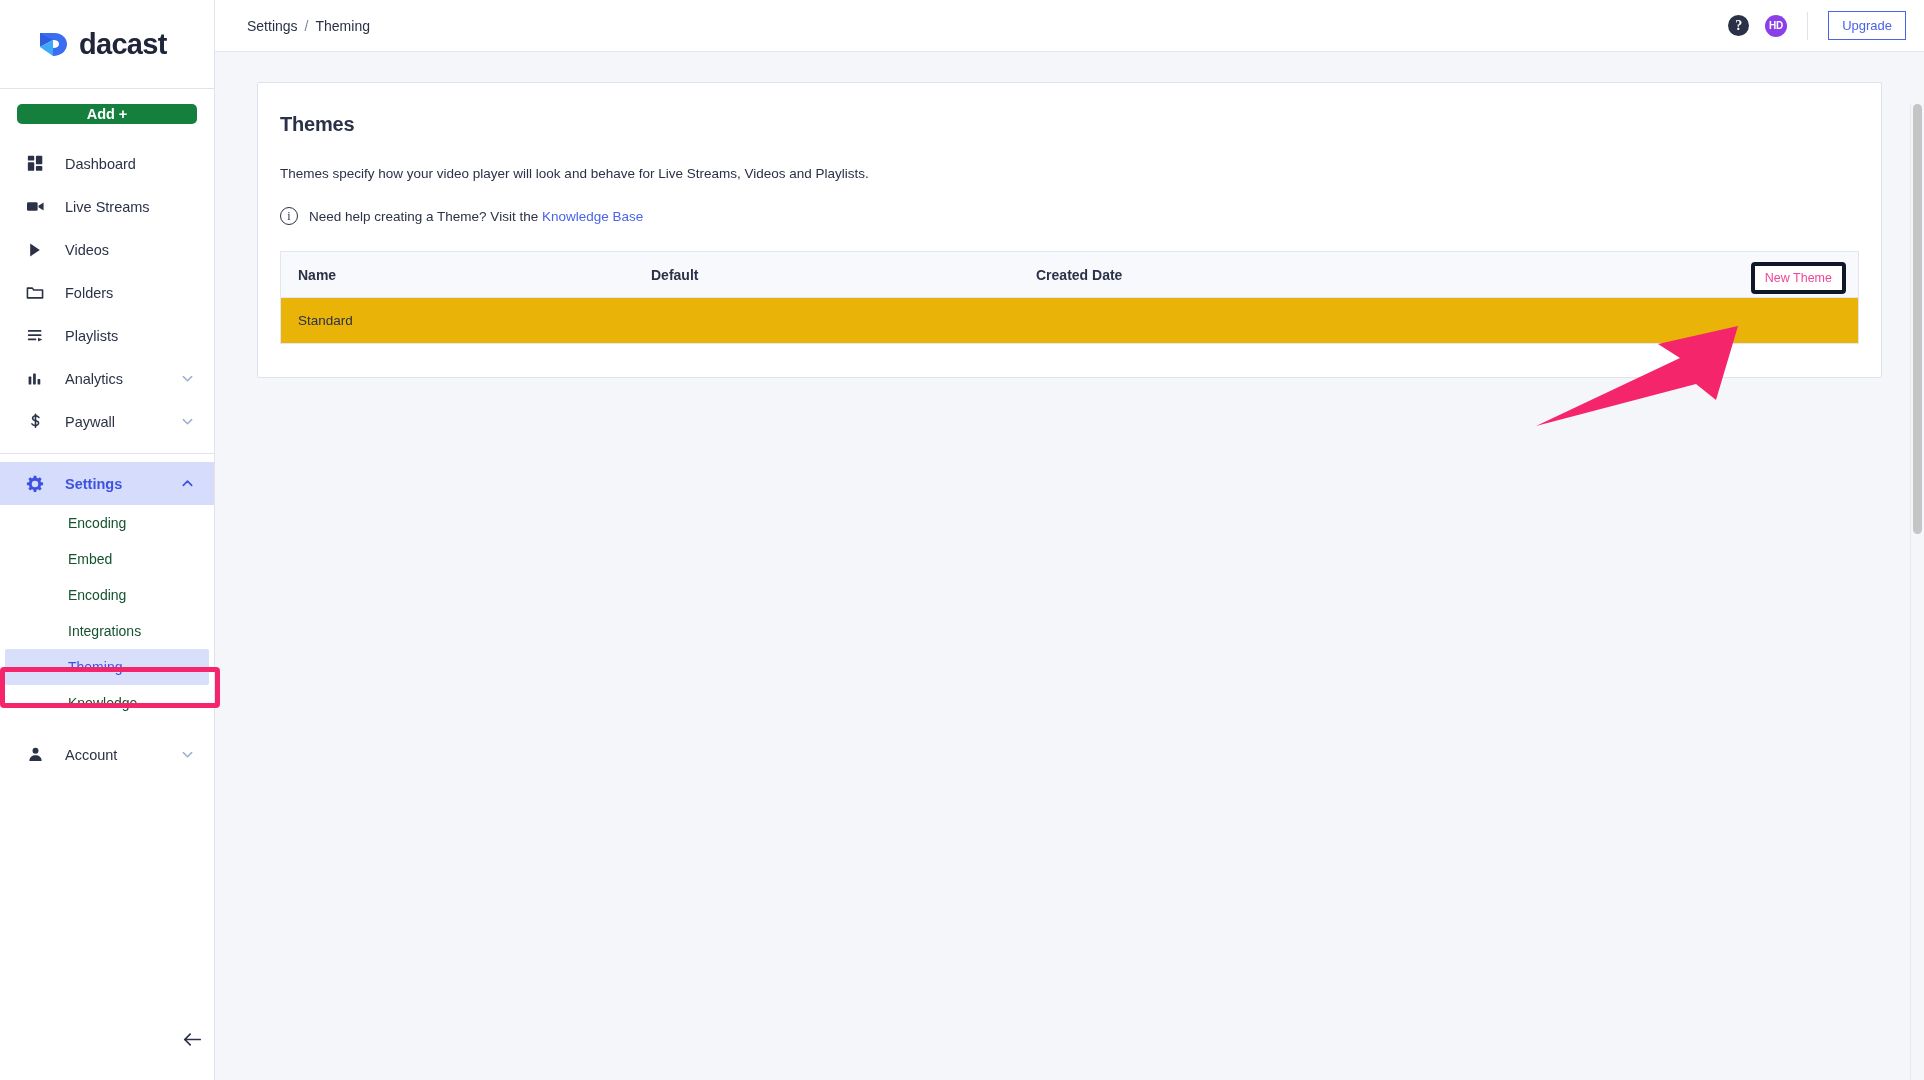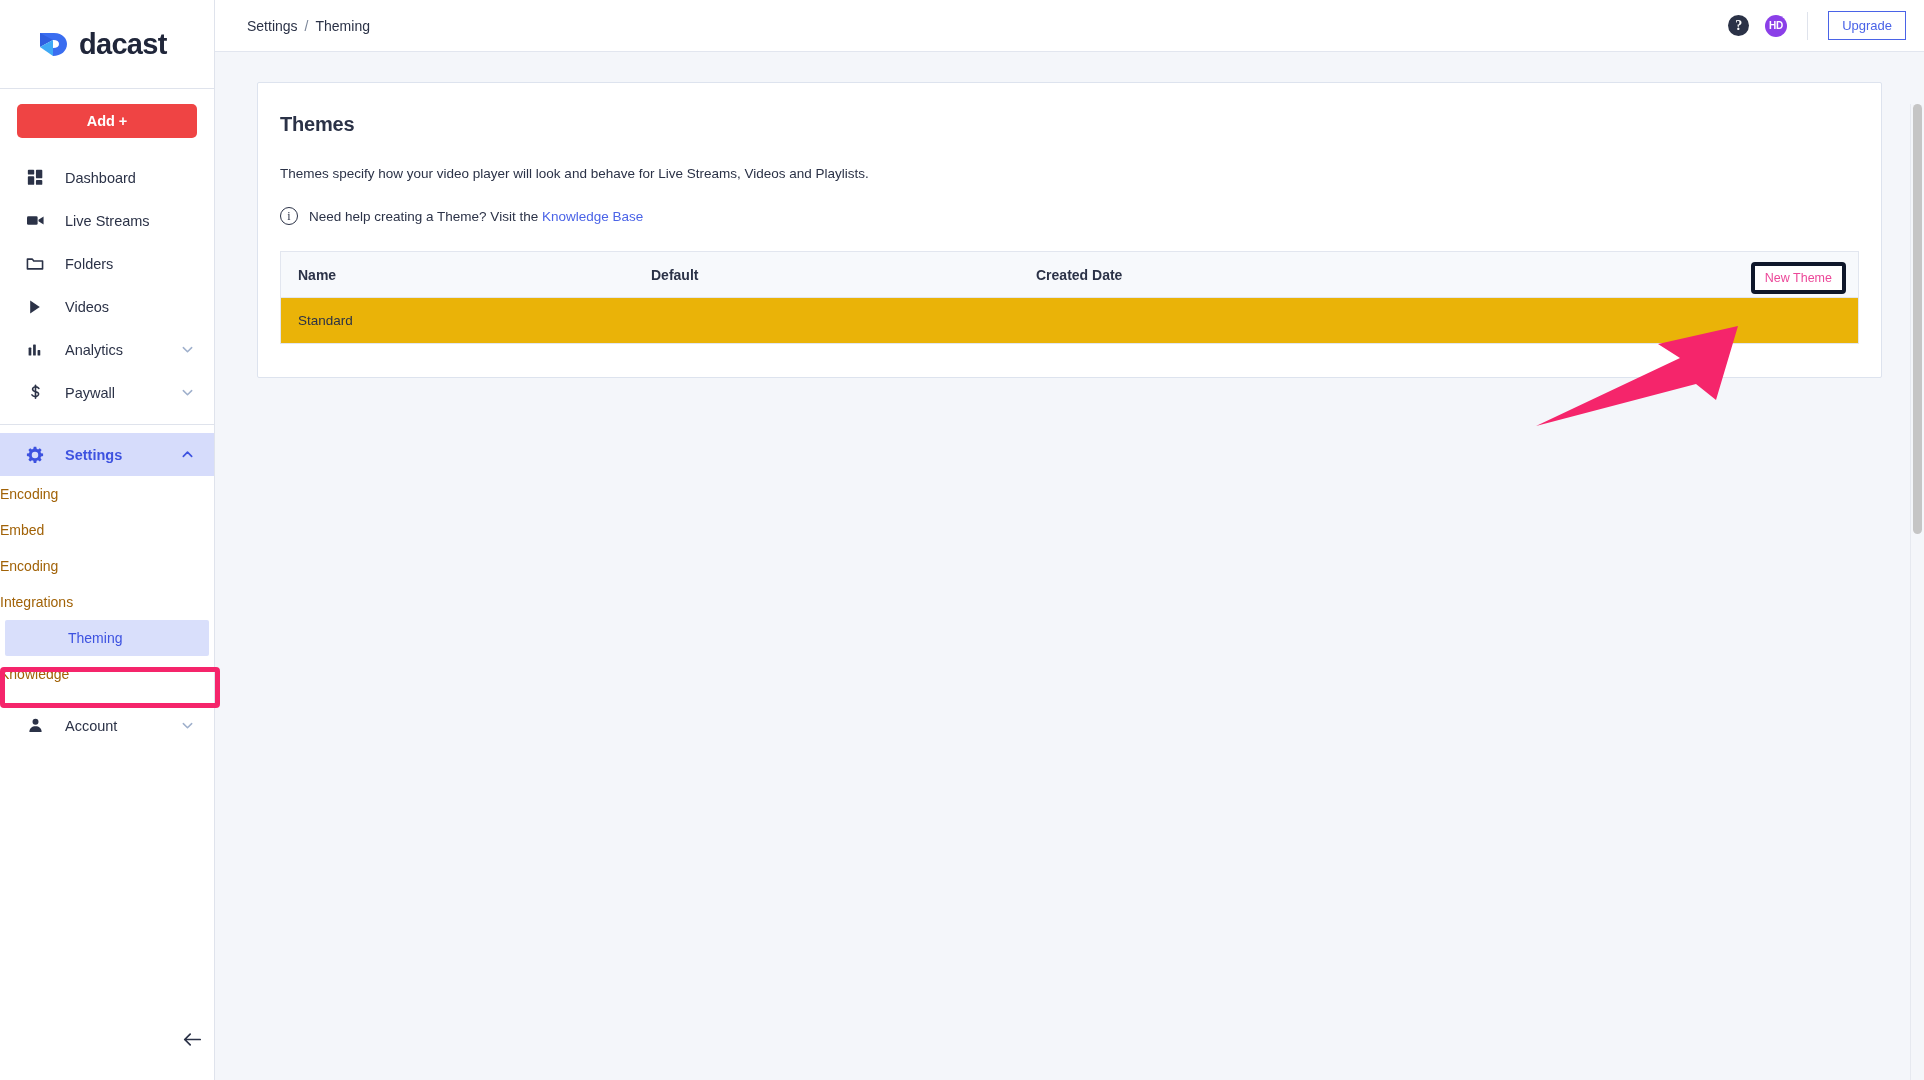--- a/index.html
+++ b/index.html
@@ -25,22 +25,22 @@
   }
   .logo-mark { width: 36px; height: 36px; flex-shrink: 0; }
   .logo-text {
     font-size: 29px; font-weight: bold; color: #20263a;
     letter-spacing: -0.7px;
   }
   .logo-divider { height: 1px; background: #dfe3ec; margin: 0 0 0 0; }
 
   .add-wrap { padding: 15px 17px 12px 17px; }
   .add-btn {
-    width: 100%; height: 34px; border-radius: 5px;
-    background: #ef4444; color: #fff; border: none;
+    width: 100%; height: 20px; border-radius: 5px;
+    background: #15803d; color: #fff; border: none;
     font-size: 14.5px; font-weight: bold;
     font-family: "Liberation Sans", sans-serif;
     cursor: pointer; display: flex; align-items: center; justify-content: center;
   }
 
   .nav { padding-top: 6px; }
   .nav-item {
     height: 43px; display: flex; align-items: center;
     padding-left: 24px; cursor: pointer; position: relative;
   }
@@ -60,21 +60,21 @@
     background: #d6dcfb;
   }
   .nav-item.active .lbl { color: #3d52e0; font-weight: bold; }
   .nav-item.active .ic { color: #3d52e0; }
   .nav-item.active .chev { color: #3d52e0; }
 
   .nav-sep { height: 1px; background: #dfe3ec; margin: 10px 0 8px 0; }
 
   .subnav-item {
     height: 36px; display: flex; align-items: center;
-    font-size: 14px; color: #a16207;
+    padding-left: 68px; font-size: 14px; color: #14532d;
     cursor: pointer; position: relative;
   }
   .subnav-item.active-sub {
     background: #d9dffb; color: #3d52e0;
     margin: 0 5px; padding-left: 63px; border-radius: 2px;
   }
 
   
   .anno-box {
     position: absolute;
@@ -224,36 +224,47 @@
           <svg viewBox="0 0 22 20" width="19" height="17" fill="currentColor">
             <rect x="1" y="5" width="12.5" height="10" rx="1.6"></rect>
             <path d="M14.5 9 L20.5 5.3 L20.5 14.7 L14.5 11 Z"></path>
           </svg>
         </span>
         <span class="lbl">Live Streams</span>
       </div>
 
       <div class="nav-item">
         <span class="ic">
+          <svg viewBox="0 0 20 20" width="16" height="16" fill="currentColor">
+            <path d="M4 2 L16 10 L4 18 Z"></path>
+          </svg>
+        </span>
+        <span class="lbl">Videos</span>
+      </div>
+
+      <div class="nav-item">
+        <span class="ic">
           <svg viewBox="0 0 20 18" width="18" height="16" fill="none" stroke="currentColor" stroke-width="1.8">
             <path d="M1.5 14.5 L1.5 3.5 L7 3.5 L8.6 5.6 L18.5 5.6 L18.5 14.5 Z" stroke-linejoin="round"></path>
           </svg>
         </span>
         <span class="lbl">Folders</span>
       </div>
 
       <div class="nav-item">
         <span class="ic">
-          <svg viewBox="0 0 20 20" width="16" height="16" fill="currentColor">
-            <path d="M4 2 L16 10 L4 18 Z"></path>
-          </svg>
-        </span>
-        <span class="lbl">Videos</span>
-      </div>
-
+          <svg viewBox="0 0 20 18" width="17" height="16" fill="currentColor">
+            <rect x="1" y="2" width="16" height="2" rx="1"></rect>
+            <rect x="1" y="7" width="16" height="2" rx="1"></rect>
+            <rect x="1" y="12" width="10" height="2" rx="1"></rect>
+            <path d="M13 11 L18 13.2 L13 15.4 Z"></path>
+          </svg>
+        </span>
+        <span class="lbl">Playlists</span>
+      </div>
 
       <div class="nav-item">
         <span class="ic">
           <svg viewBox="0 0 20 18" width="16" height="16" fill="currentColor">
             <rect x="2" y="6" width="3.4" height="10" rx="0.8"></rect>
             <rect x="7.6" y="2" width="3.4" height="14" rx="0.8"></rect>
             <rect x="13.2" y="9" width="3.4" height="7" rx="0.8"></rect>
           </svg>
         </span>
         <span class="lbl">Analytics</span>

